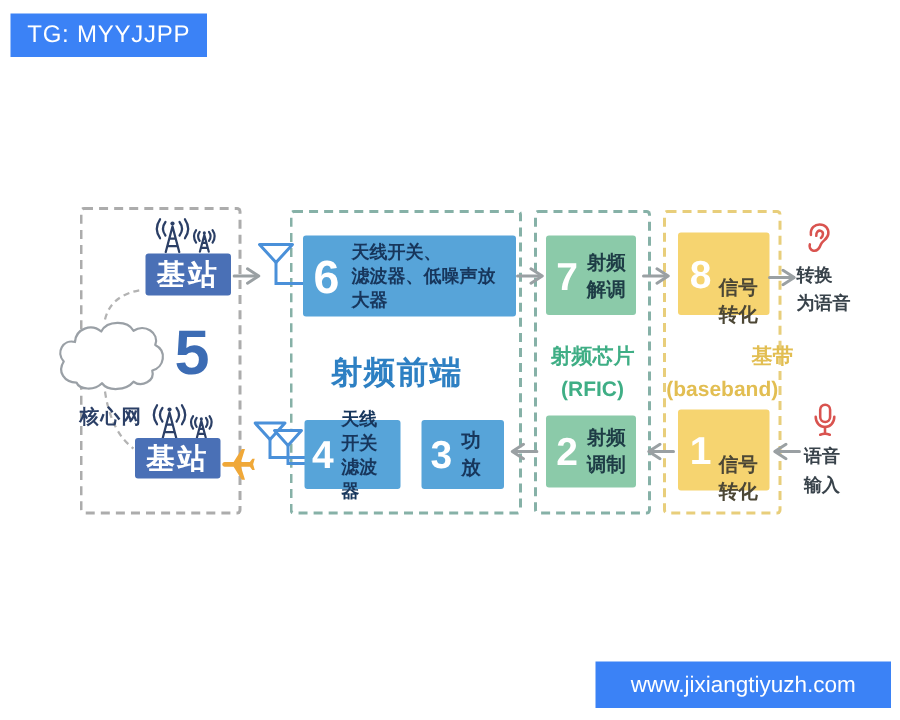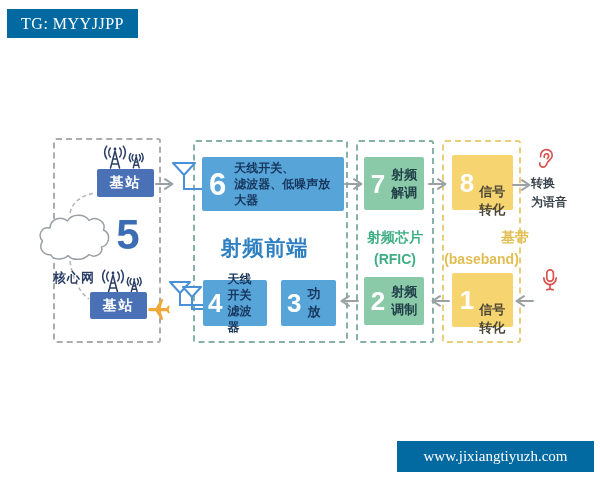--- a/index.html
+++ b/index.html
@@ -1,27 +1,27 @@
 <!DOCTYPE html>
 <html><head>
 <meta charset="utf-8">
 <style>
   html,body{margin:0;padding:0;background:#fff;}
   .canvas{position:relative;width:600px;height:480px;background:#ffffff;overflow:hidden;
           font-family:"Liberation Sans","DejaVu Sans",sans-serif;}
-  .banner{position:absolute;background:#0369a1;color:#fff;display:flex;align-items:center;justify-content:center;font-family:Liberation Serif, serif;}
+  .banner{position:absolute;background:#3b82f6;color:#fff;display:flex;align-items:center;justify-content:center;}
   .banner-top{left:7px;top:9px;width:131px;height:29px;font-size:16px;letter-spacing:.5px;}
   .banner-bottom{left:397px;top:441px;width:197px;height:31px;font-size:15px;}
   .section{position:absolute;box-sizing:border-box;border-radius:3px;}
   .section-a{left:53px;top:138px;width:108px;height:205px;border:2px dashed #acacac;}
   .section-b{left:193px;top:140px;width:155px;height:203px;border:2px dashed #86b1a7;}
   .section-c{left:356px;top:140px;width:78px;height:203px;border:2px dashed #86b1a7;}
   .section-d{left:442px;top:140px;width:79px;height:203px;border:2px dashed #e8ce7b;}
   .overlay{position:absolute;left:0;top:0;pointer-events:none;}
-  .station{position:absolute;background:#4a70b6;color:#fff;font-size:14px;font-weight:bold;
+  .station{position:absolute;background:#4a70b6;color:#fff;font-size:19px;font-weight:bold;
            display:flex;align-items:center;justify-content:center;border-radius:2px;letter-spacing:2px;}
   .station-top{left:97px;top:169px;width:57px;height:28px;}
   .station-bottom{left:90px;top:292px;width:57px;height:27px;}
   .icon{position:absolute;}
   .cloud-label{position:absolute;left:45px;top:229px;width:58px;text-align:center;
                font-size:13px;font-weight:bold;color:#2b3f66;letter-spacing:1px;margin-top:40px;}
   .step5{position:absolute;left:110px;top:211px;width:36px;text-align:center;
          font-size:42px;font-weight:bold;color:#3c6cb4;}
   .pbox{position:absolute;display:flex;align-items:center;border-radius:2px;box-sizing:border-box;}
   .pbox .num{font-weight:bold;color:#ffffff;line-height:1;}
@@ -239,14 +239,18 @@
     <span class="l">为语音</span>
   </div>
   <svg class="icon" style="left:540px;top:268px;" width="20" height="26" viewBox="0 0 20 26">
     <g stroke="#d9534f" stroke-width="1.7" fill="none" stroke-linecap="round">
       <rect x="6.8" y="1.8" width="6.6" height="11.5" rx="3.3"></rect>
       <path d="M3.8,9.8 C3.8,13.8 6.5,16.6 10,16.6 C13.5,16.6 16.2,13.8 16.2,9.8"></path>
       <path d="M10,16.6 V21"></path>
       <path d="M6.8,21.8 C8.8,21 11.2,21 13.2,21.8"></path>
     </g>
   </svg>
+  <div class="io-text io-in">
+    <span class="l">语音</span>
+    <span class="l">输入</span>
+  </div>
 
 </div>
 
 </body></html>

